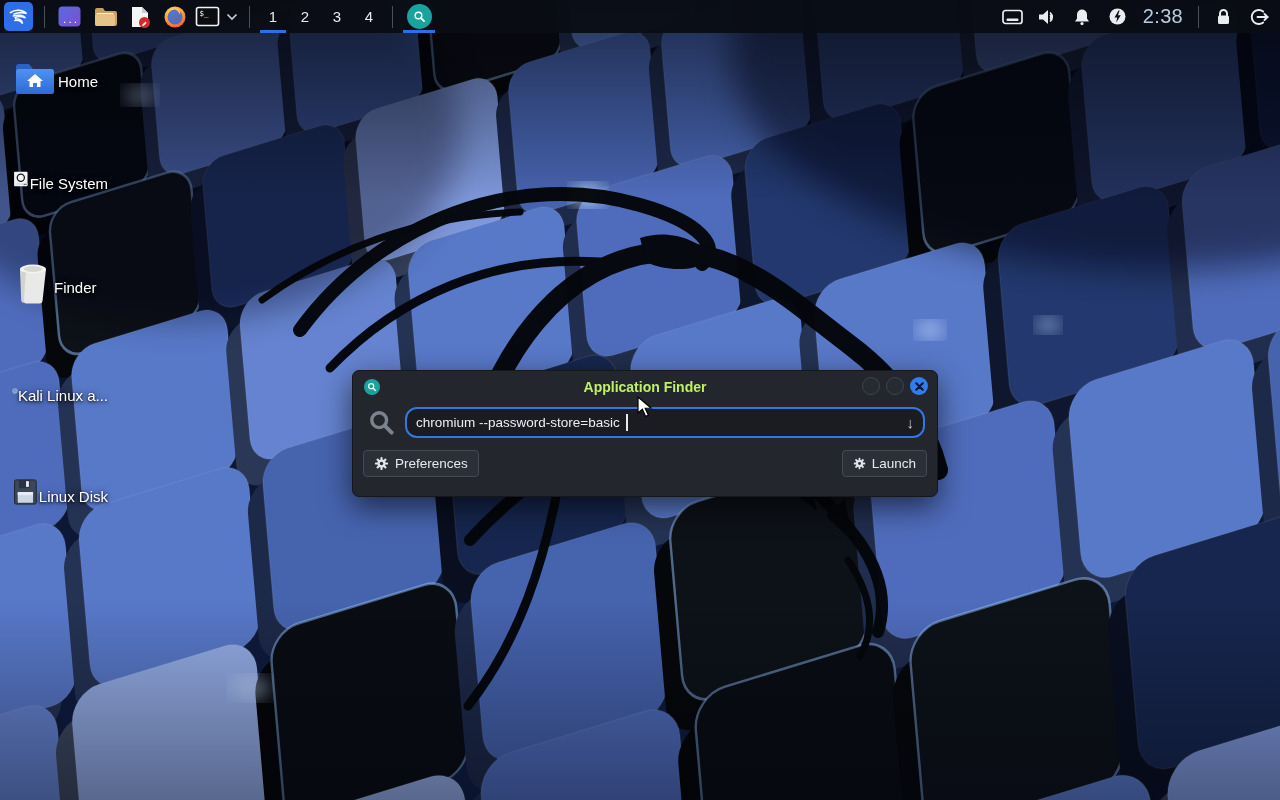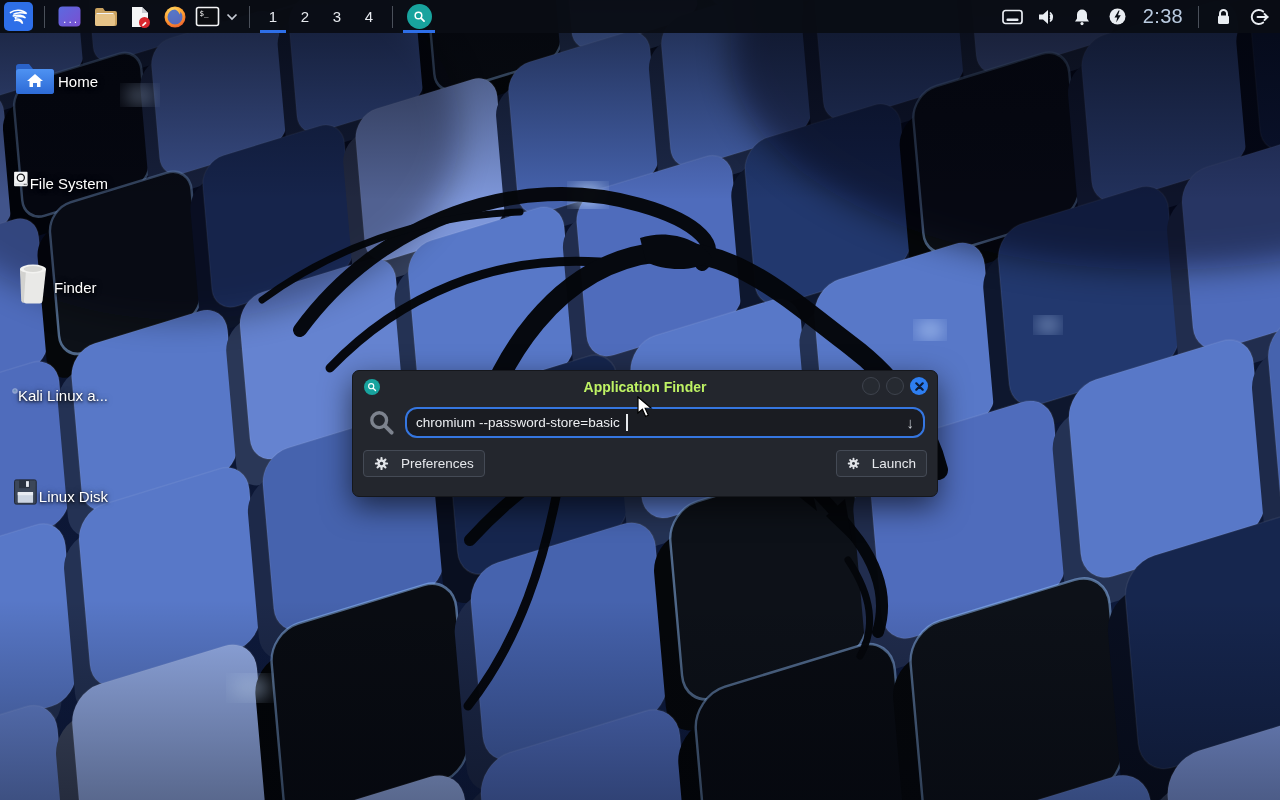--- a/index.html
+++ b/index.html
@@ -65,21 +65,21 @@
     flex:1;height:31px;box-sizing:border-box;background:#1a1c22;
     border:2px solid #3576e0;border-radius:12px;display:flex;align-items:center;
     padding:0 9px;cursor:text;
   }
   .cmd-text{font-size:13.5px;color:#eceef1;white-space:pre;}
   .caret{width:1.5px;height:17px;background:#e6e9ed;margin-left:3px;flex:0 0 auto;}
   .dd-arrow{margin-left:auto;color:#ccd1d7;font-size:15px;line-height:1;}
   .btn-row{display:flex;justify-content:space-between;align-items:center;margin-top:12px;padding:0 10px;}
   .fbtn{
     height:27px;padding:0 10px;background:#2b2f37;border:1px solid #444a55;border-radius:4px;
-    color:#e6e8ec;font-size:13.5px;display:flex;align-items:center;gap:12px;box-sizing:border-box;
+    color:#e6e8ec;font-size:13.5px;display:flex;align-items:center;gap:6px;box-sizing:border-box;
   }
   .fbtn .gear{color:#e2e5e9;}
   
   #cursor{position:absolute;left:637px;top:396px;z-index:60;pointer-events:none;}
   svg{display:block;}
 </style>
 </head>
 <body>
 
 <svg width="0" height="0" style="position:absolute" aria-hidden="true">

